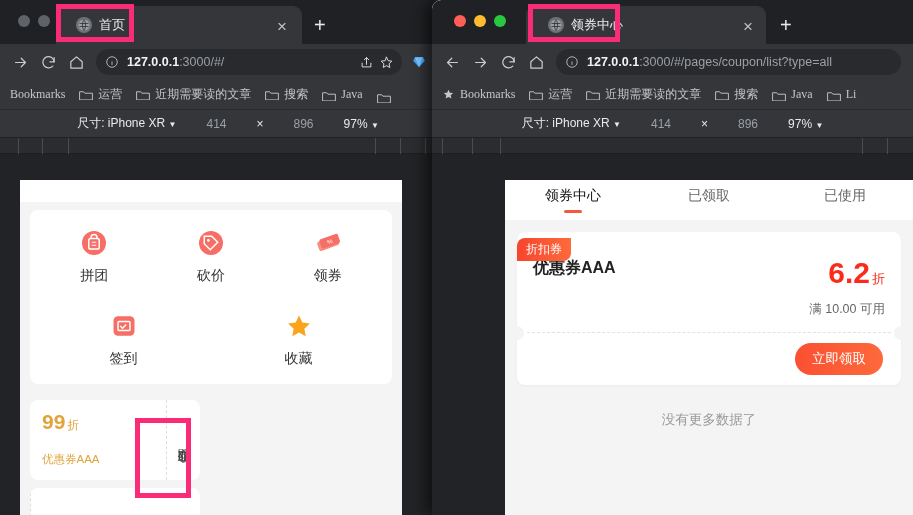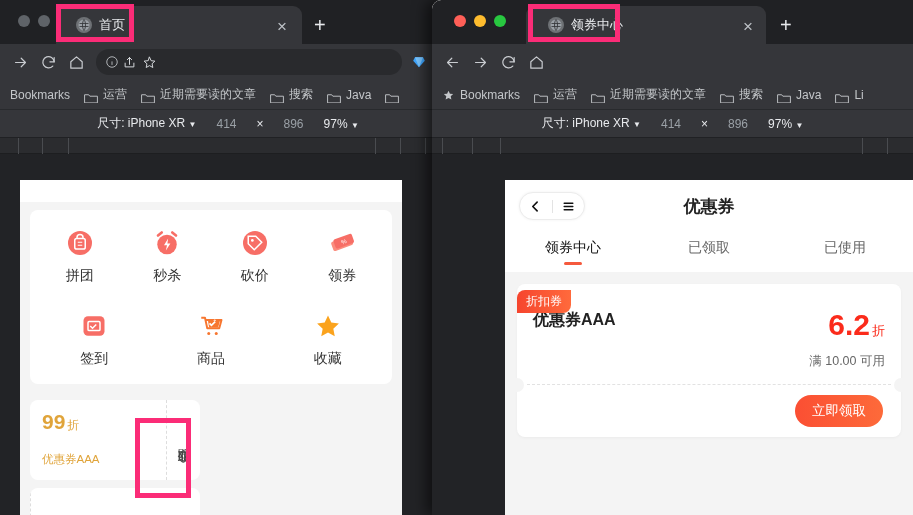--- a/index.html
+++ b/index.html
@@ -67,29 +67,29 @@
                 stroke-width: 1.6; stroke-linecap: round; stroke-linejoin: round; }
   .ext-gem { width: 14px; height: 14px; flex:0 0 auto; margin-left:4px; }
   .ext-cmd { width: 17px; height: 17px; border-radius: 50%; background: #7a7d81;
              color: #e3e5e8; font-size: 9px; display: flex; align-items: center;
              justify-content: center; flex: 0 0 auto; margin-left: 7px; }
 
   
   .bookmarks { height: 30px; display: flex; align-items: center;
                background: #35363a; padding: 0 5px; gap: 4px;
                border-bottom: 1px solid #282a2d; overflow: hidden; }
-  .bm { display: flex; align-items: center; gap: 5px; padding: 2px 5px;
-        flex: 0 0 auto; white-space: nowrap; }
+  .bm { display: flex; gap: 5px; padding: 2px 5px;
+        flex: 0 0 auto; white-space: nowrap; font-family: Liberation Serif, serif; }
   .bm-label { color: #c4c7ca; font-size: 12px; }
   .folder-ico { width: 14px; height: 11px; flex:0 0 auto; }
   .star-ico   { width: 13px; height: 13px; flex:0 0 auto; }
 
   
   .devbar { height: 28px; background: #35363a; display: flex;
-            align-items: center; justify-content: center; gap: 20px;
+            align-items: center; justify-content: center; gap: 30px;
             border-bottom: 1px solid #202124; }
   .dev-txt { color: #e8eaed; font-size: 12px; white-space: nowrap; }
   .dev-dim { color: #9aa0a6; font-size: 12px; }
   .caret { font-size: 8px; color: #e8eaed; }
 
   
   .ruler { height: 16px; background: #2b2c2f; position: relative;
            border-bottom: 1px solid #1d1e20; }
   .ruler .tick { position: absolute; top: 0; width: 1px; height: 16px;
                  background: #4a4c50; }
@@ -218,20 +218,23 @@
         <svg viewBox="0 0 24 24">
             <path d="M4 11l8-7 8 7v9H4z"></path>
           </svg>
         </div>
       <div class="omnibox">
         <span class="info">
           <svg viewBox="0 0 24 24">
               <circle cx="12" cy="12" r="9"></circle>
               <path d="M12 11v6M12 7.5v.2"></path>
             </svg></span>
+        <span class="url">
+          <span class="host">127.0.0.1</span><span class="path">:3000/#/</span>
+        </span>
         <span class="om-ico">
           <svg viewBox="0 0 24 24">
               <path d="M12 15V4M8.5 7.5L12 4l3.5 3.5"></path>
               <path d="M5 13v6h14v-6"></path>
             </svg>
           </span>
         <span class="om-ico">
           <svg viewBox="0 0 24 24">
               <path d="M12 3.5l2.6 5.6 6 .7-4.5 4.2 1.2 6-5.3-3-5.3 3 1.2-6L3.4 9.8l6-.7z"></path>
             </svg>
@@ -316,30 +319,20 @@
                 <rect x="13" y="14" width="14" height="14" rx="2.5" fill="none" stroke="#fff" stroke-width="2"></rect>
                 <path d="M16 14v-1.5a4 4 0 0 1 8 0V14" fill="none" stroke="#fff" stroke-width="2"></path>
                 <path d="M17 19h6M17 23h6" stroke="#fff" stroke-width="1.6"></path>
                   </svg>
                 </span>
               <span class="gi-label">拼团</span>
             </div>
             <div class="grid-cell">
               <span class="gi">
                 <svg viewBox="0 0 40 40">
-                    <path d="M8 10l5-4M32 10l-5-4" stroke="#f76e66" stroke-width="3.5" stroke-linecap="round"></path>
-                <circle cx="20" cy="22" r="13" fill="#f76e66"></circle>
-                <path d="M21.5 14l-5.5 9h4l-1.5 7 6-9.5h-4z" fill="#fff"></path>
-                  </svg>
-                </span>
-              <span class="gi-label">秒杀</span>
-            </div>
-            <div class="grid-cell">
-              <span class="gi">
-                <svg viewBox="0 0 40 40">
                     <circle cx="20" cy="20" r="16" fill="#f76e66"></circle>
                 <path d="M21 11l8 8-10 10-8-8V11z" fill="none" stroke="#fff" stroke-width="2"></path>
                 <circle cx="16.5" cy="16.5" r="1.8" fill="#fff"></circle>
                   </svg>
                 </span>
               <span class="gi-label">砍价</span>
             </div>
             <div class="grid-cell">
               <span class="gi">
                 <svg viewBox="0 0 40 40">
@@ -356,33 +349,20 @@
           <div class="grid-row">
             <div class="grid-cell">
               <span class="gi">
                 <svg viewBox="0 0 40 40">
                     <rect x="6" y="7" width="28" height="26" rx="6" fill="#f76e66"></rect>
                 <rect x="12" y="14" width="16" height="12" rx="1.5" fill="none" stroke="#fff" stroke-width="2"></rect>
                 <path d="M15 20l3 3 5-5" stroke="#fff" stroke-width="2" fill="none"></path>
                   </svg>
                 </span>
               <span class="gi-label">签到</span>
-            </div>
-            <div class="grid-cell">
-              <span class="gi">
-                <svg viewBox="0 0 40 40">
-                    <path d="M7 9h5l3 14h16l3-11H13" fill="none" stroke="#f7762f" stroke-width="2.6" stroke-linejoin="round"></path>
-                <path d="M17 15l3 3 6-6" stroke="#fff" stroke-width="2.4" fill="none"></path>
-                <path d="M16 13h16l-2.5 9h-12z" fill="#f7762f"></path>
-                <path d="M18 16.5l2.6 2.6 5-5" stroke="#fff" stroke-width="2.2" fill="none"></path>
-                <circle cx="17" cy="30" r="2" fill="#f7762f"></circle>
-                    <circle cx="27" cy="30" r="2" fill="#f7762f"></circle>
-                  </svg>
-                </span>
-              <span class="gi-label">商品</span>
             </div>
             <div class="grid-cell">
               <span class="gi">
                 <svg viewBox="0 0 40 40">
                     <path d="M20 6l4.4 9.3 10.1 1.3-7.4 7 1.9 10.1L20 28.8 11 33.7l1.9-10.1-7.4-7 10.1-1.3z" fill="#fba31d"></path>
                   </svg>
                 </span>
               <span class="gi-label">收藏</span>
             </div>
           </div>
@@ -458,20 +438,30 @@
         <svg viewBox="0 0 24 24">
             <path d="M20 11a8 8 0 1 0-2 6"></path>
             <path d="M20 5v6h-6"></path>
           </svg>
         </div>
       <div class="tb-btn">
         <svg viewBox="0 0 24 24">
             <path d="M4 11l8-7 8 7v9H4z"></path>
           </svg>
         </div>
+      <div class="omnibox">
+        <span class="info">
+          <svg viewBox="0 0 24 24">
+              <circle cx="12" cy="12" r="9"></circle>
+              <path d="M12 11v6M12 7.5v.2"></path>
+            </svg></span>
+        <span class="url">
+          <span class="host">127.0.0.1</span><span class="path">:3000/#/pages/coupon/list?type=all</span>
+        </span>
+      </div>
     </div>
 
     <div class="bookmarks">
       <div class="bm">
         <span class="star-ico">
           <svg viewBox="0 0 24 24">
               <path d="M12 3l2.6 5.6 6 .7-4.5 4.2 1.2 6-5.3-3-5.3 3 1.2-6L3.4 9.3l6-.7z" fill="#c4c7ca"></path>
             </svg></span>
         <span class="bm-label">Bookmarks</span>
         </div>
@@ -524,36 +514,20 @@
       <div class="tick" style="left:10px"></div>
         <div class="tick" style="left:40px"></div>
       <div class="tick" style="left:68px"></div>
         <div class="tick" style="left:430px"></div>
       <div class="tick" style="left:455px"></div>
     </div>
 
     <div class="stage" style="top:154px">
       <div class="viewport" style="left:73px; top:26px; right:0; bottom:0">
 
-        <div class="app-head">
-          <div class="navcap">
-            <span class="navcap-b">
-              <svg viewBox="0 0 24 24">
-                  <path d="M15 4l-8 8 8 8" fill="none" stroke="#111" stroke-width="3" stroke-linecap="round" stroke-linejoin="round"></path>
-                </svg>
-              </span>
-            <span class="sep"></span>
-            <span class="navcap-b">
-              <svg viewBox="0 0 24 24">
-                  <path d="M4 6h16M4 12h16M4 18h16" stroke="#111" stroke-width="2.6" stroke-linecap="round"></path>
-                </svg>
-              </span>
-          </div>
-          <div class="app-title">优惠券</div>
-        </div>
 
         <div class="tabs">
           <div class="t on">
             <span>领券中心</span>
             <span class="bar"></span>
             </div>
           <div class="t">
             <span>已领取</span>
             <span class="bar"></span>
             </div>
@@ -573,18 +547,19 @@
               <div class="cp-right">
                 <div class="cp-num"><span>6.2</span><span class="unit">折</span></div>
                 <div class="cp-cond">满 10.00 可用</div>
               </div>
             </div>
             <div class="cp-div"></div>
             <div class="coupon-foot">
               <button class="take-btn">立即领取</button>
             </div>
           </div>
+          <div class="nomore">没有更多数据了</div>
         </div>
       </div>
 
     </div>
   </div>
 </div>
 
 </body></html>

